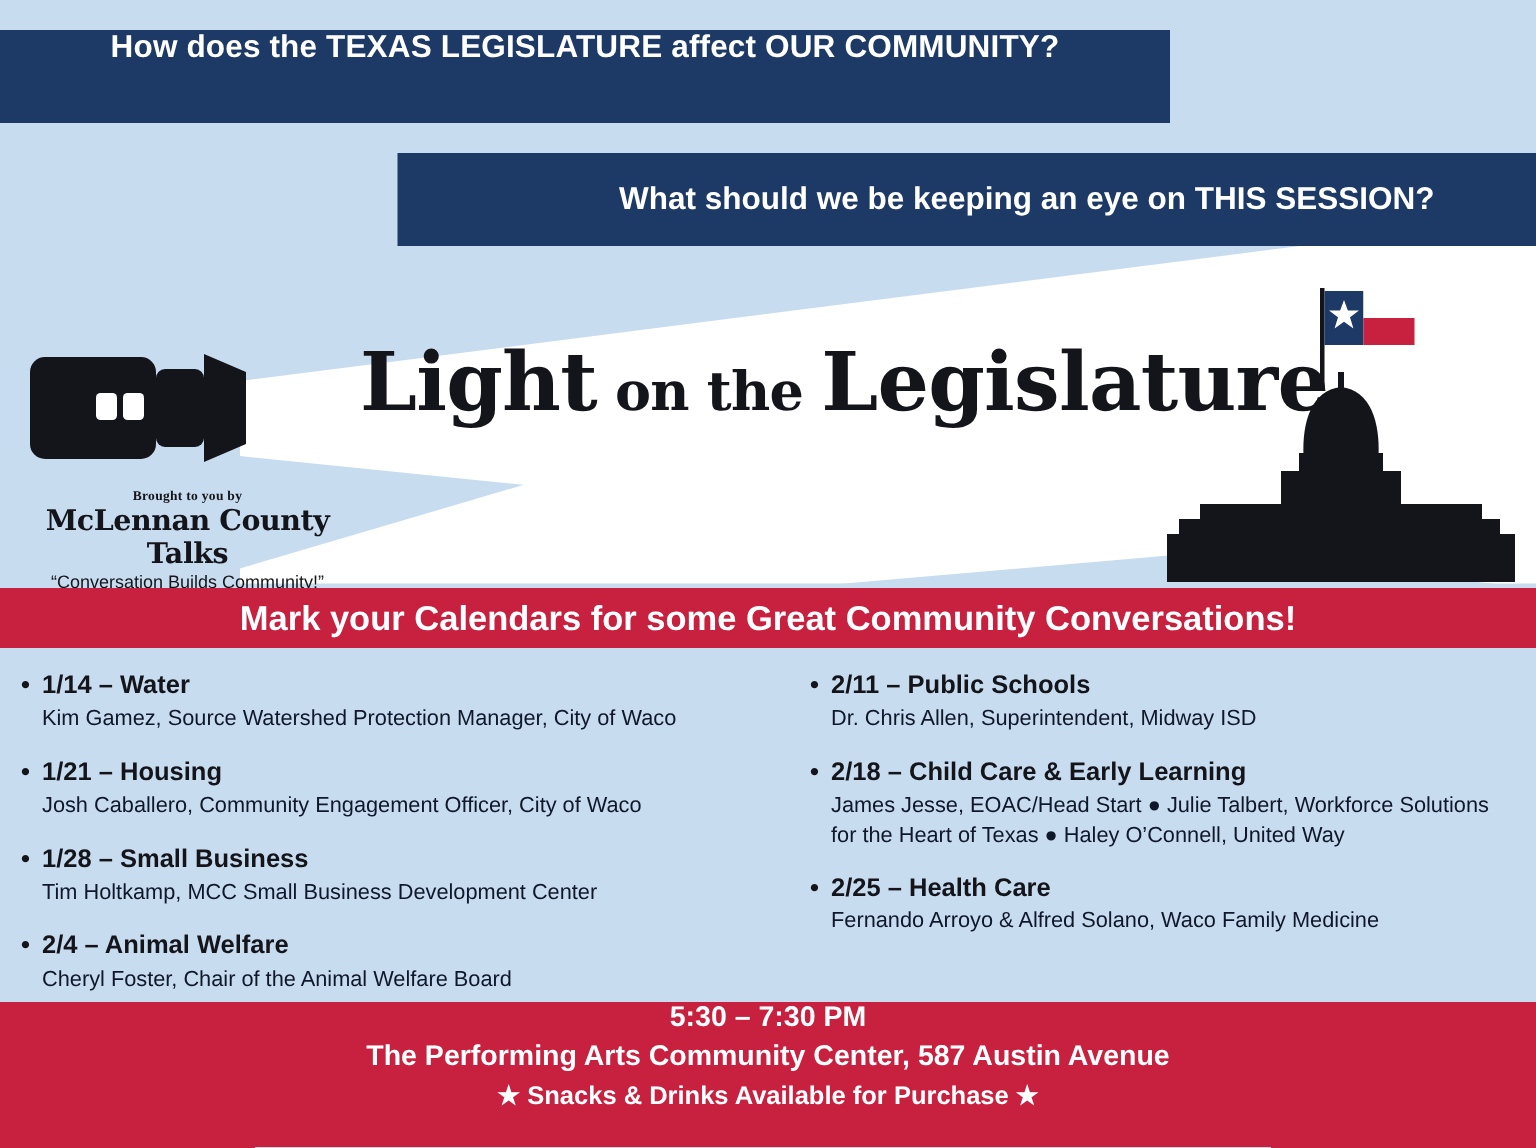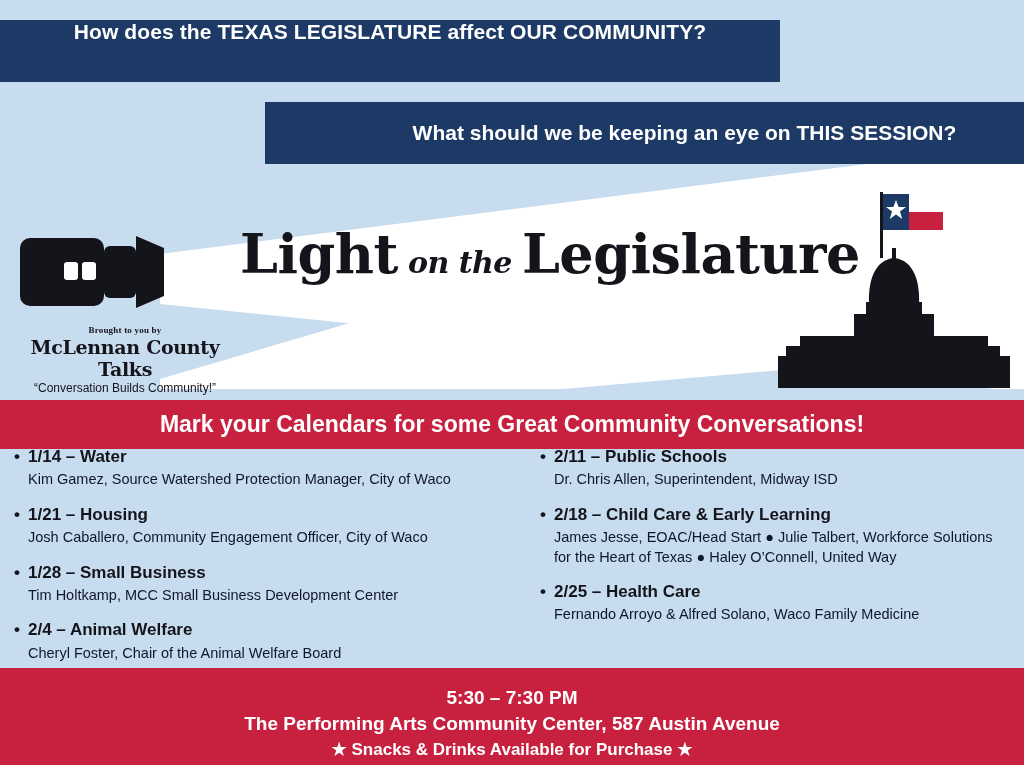--- a/index.html
+++ b/index.html
@@ -65,22 +65,21 @@
     top: 222px;
     width: 620px;
     color: #14141b;
     font-family: "DejaVu Serif", serif;
     font-size: 54px;
     font-weight: bold;
     letter-spacing: -0.5px;
     white-space: nowrap;
   }
   .title .small {
-    font-size: 30px;
-    font-style: italic;
+    font-size: 36px;
     font-weight: bold;
   }
 
   
   .flashlight {
     position: absolute;
     left: 18px;
     top: 232px;
     width: 160px;
     height: 80px;
@@ -121,26 +120,25 @@
     width: 245px;
     height: 205px;
   }
 
   
   .calbar {
     position: absolute;
     left: 0;
     top: 392px;
     width: 1024px;
-    height: 49px;
+    height: 40px;
     background: #c8203f;
     display: flex;
     align-items: center;
     justify-content: center;
-    margin-top: 8px;
   }
   .calbar-text {
     color: #ffffff;
     font-size: 23px;
     font-weight: bold;
   }
 
   
   .sessions {
     position: absolute;
@@ -183,21 +181,21 @@
   
   .footer {
     position: absolute;
     left: 0;
     top: 668px;
     width: 1024px;
     height: 97px;
     background: #c8203f;
     color: #ffffff;
     text-align: center;
-    padding-top: 19px;
+    padding-top: 0;
     box-sizing: border-box;
   }
   .footer .time {
     font-size: 19px;
     font-weight: bold;
     margin-bottom: 4px;
   }
   .footer .place {
     font-size: 19px;
     font-weight: bold;

